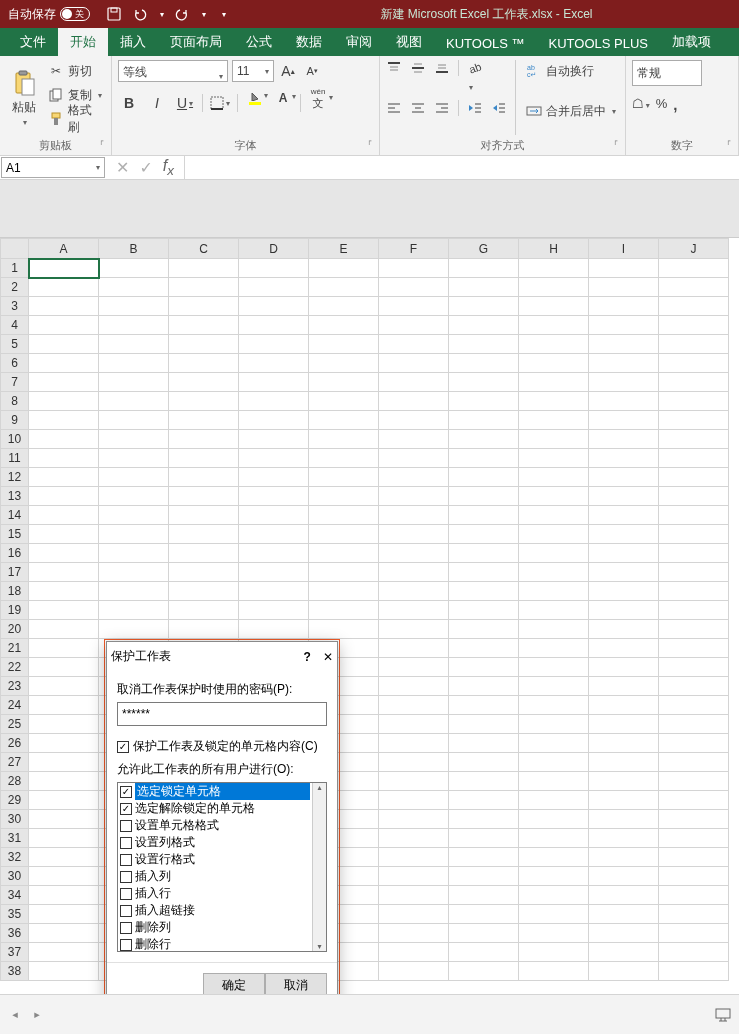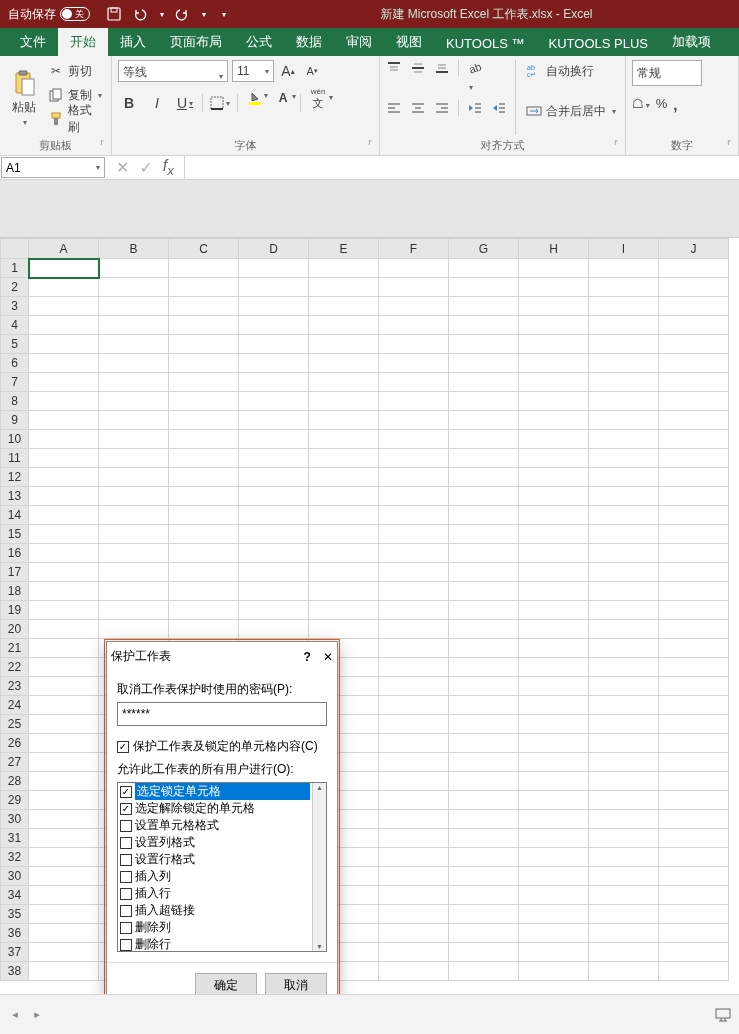--- a/index.html
+++ b/index.html
@@ -84,21 +84,21 @@
 .dlg-check { display:flex; align-items:center; gap:4px; margin:12px 0 6px; }
 .dlg-list { border:1px solid #7a7a7a; height:170px; overflow:hidden; position:relative; margin-top:3px; }
 .dlg-list-inner { position:absolute; left:0; top:0; right:14px; bottom:0; overflow:hidden; }
 .dlg-scroll { position:absolute; right:0; top:0; width:14px; bottom:0; background:#f0f0f0; border-left:1px solid #ccc; }
 .dlg-scroll::before { content:'▴'; position:absolute; top:0; left:0; right:0; text-align:center; font-size:8px; color:#666; }
 .dlg-scroll::after { content:'▾'; position:absolute; bottom:0; left:0; right:0; text-align:center; font-size:8px; color:#666; }
 .dlg-item { display:flex; align-items:center; gap:3px; padding:0 2px; height:17px; }
 .dlg-item.sel .lbl { background:#0078d7; color:#fff; flex:1; padding:0 2px; }
 .dlg-item .cb { width:12px; height:12px; border:1px solid #333; display:inline-flex; align-items:center; justify-content:center; font-size:10px; }
 .dlg-item .cb.checked::before { content:'✓'; }
-.dlg-btns { display:flex; justify-content:flex-end; gap:8px; padding:10px; border-top:1px solid #e0e0e0; }
+.dlg-btns { display:flex; justify-content:flex-end; padding:10px; border-top:1px solid #e0e0e0; }
 .dlg-btn { width:62px; height:24px; border:1px solid #adadad; background:#e1e1e1; font-size:12px; }
 
 svg { display:block; }
 </style>
 </head>
 <body>
 
 <div class="titlebar">
   <div class="tb-auto">
     <span>自动保存</span>

